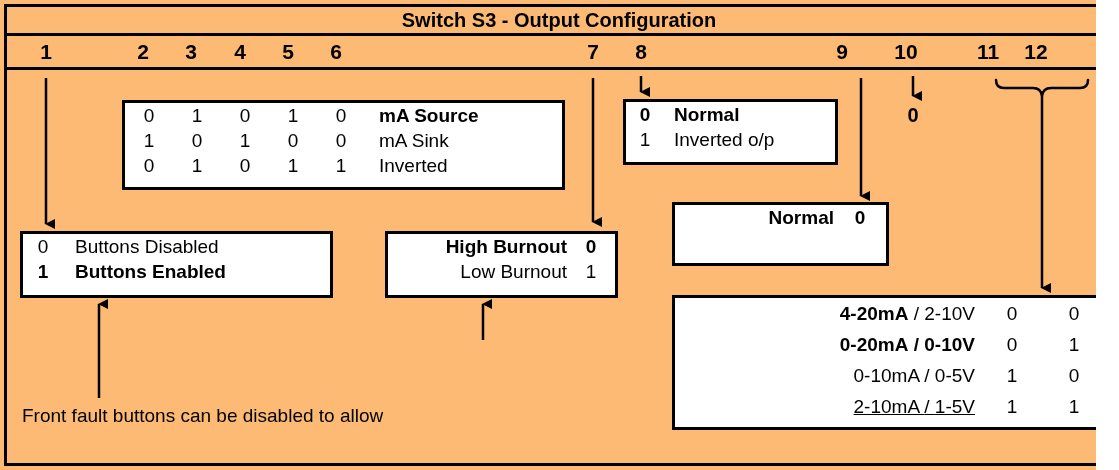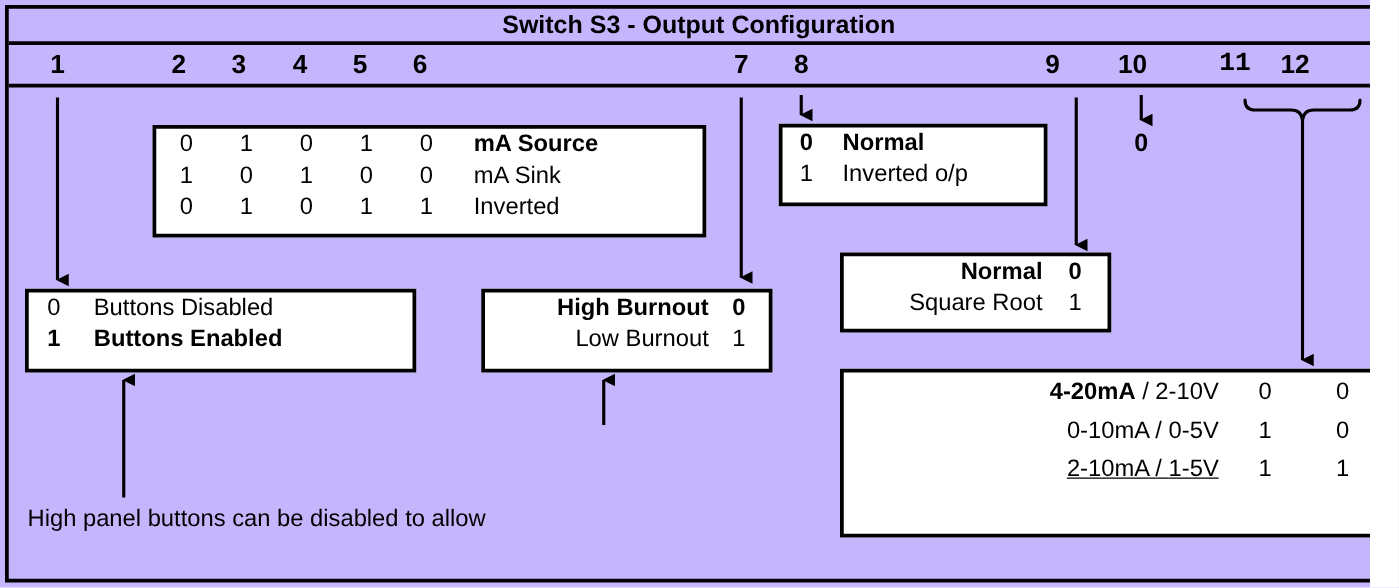--- a/index.html
+++ b/index.html
@@ -1,17 +1,17 @@
 <!DOCTYPE html>
 <html><head>
 <meta charset="utf-8">
 <style>
   html,body{margin:0;padding:0;background:#ffffff;}
   body{font-family:"Liberation Sans", sans-serif;color:#000;}
-  #page{position:relative;width:1096px;height:470px;overflow:hidden;background:#c4b5fd;}
+  #page{position:relative;width:1096px;height:470px;overflow:hidden;background:#fdba74;}
 
   .frame{position:absolute;left:4px;top:4px;width:1110px;height:462px;
          border:3px solid #000;box-sizing:border-box;}
 
   .title-row{position:absolute;left:7px;top:7px;width:1104px;height:27px;
              display:flex;align-items:center;justify-content:center;}
   .title-txt{font-size:20px;font-weight:bold;letter-spacing:0px;}
 
   .rule{position:absolute;background:#000;}
   .rule-a{left:7px;top:33px;width:1104px;height:3px;}
@@ -56,21 +56,21 @@
     <span class="num" style="left:31px;">1</span>
     <span class="num" style="left:128px;">2</span>
     <span class="num" style="left:176px;">3</span>
     <span class="num" style="left:225px;">4</span>
     <span class="num" style="left:273px;">5</span>
     <span class="num" style="left:321px;">6</span>
     <span class="num" style="left:578px;">7</span>
     <span class="num" style="left:626px;">8</span>
     <span class="num" style="left:827px;">9</span>
     <span class="num" style="left:875px;margin-left:16px;">10</span>
-    <span class="num" style="left:973px;font-family:Liberation Mono, monospace;">11</span>
+    <span class="num" style="left:973px;">11</span>
     <span class="num" style="left:1021px;">12</span>
   </div>
 
   <svg class="arrows" viewBox="0 0 1119 470">
     <defs>
       <marker id="ah" markerWidth="12" markerHeight="12" refX="5" refY="9" orient="auto" markerUnits="userSpaceOnUse">
         <path d="M0,0 L5,10 L10,0 z" fill="#000"></path>
       </marker>
       <marker id="ahu" markerWidth="12" markerHeight="12" refX="5" refY="1" orient="auto" markerUnits="userSpaceOnUse">
         <path d="M0,10 L5,0 L10,10 z" fill="#000"></path>
@@ -144,24 +144,20 @@
       </table>
   </div>
 
   <div class="box" style="left:672px;top:202px;width:217px;height:64px;">
     <table class="tbl">
       <tbody>
           <tr>
         <td class="rgt b">Normal</td>
         <td class="ctr b" style="width:52px;">0</td>
       </tr>
-      <tr>
-        <td class="rgt">Square Root</td>
-        <td class="ctr">1</td>
-      </tr>
     </tbody>
       </table>
   </div>
 
   <div class="box" style="left:20px;top:231px;width:313px;height:67px;">
     <table class="tbl">
       <tbody>
           <tr>
         <td class="ctr" style="width:40px;">0</td>
         <td class="lft" style="padding-left:12px;">Buttons Disabled</td>
@@ -196,35 +192,44 @@
         <td class="rgt" style="padding-right:6px;line-height:31px;">
           <span class="b">4-20mA</span>
           <span> / </span>
           <span>2-10V</span>
         </td>
         <td class="ctr" style="width:62px;">0</td>
         <td class="ctr" style="width:62px;">0</td>
       </tr>
       <tr>
         <td class="rgt" style="padding-right:6px;line-height:31px;">
+          <span class="b">0-20mA</span>
+          <span class="b"> / </span>
+          <span class="b">0-10V</span>
+        </td>
+        <td class="ctr">0</td>
+        <td class="ctr">1</td>
+      </tr>
+      <tr>
+        <td class="rgt" style="padding-right:6px;line-height:31px;">
           <span>0-10mA</span>
           <span> / </span>
           <span>0-5V</span>
         </td>
         <td class="ctr">1</td>
         <td class="ctr">0</td>
       </tr>
       <tr>
         <td class="rgt" style="padding-right:6px;line-height:31px;text-decoration:underline;">
           <span>2-10mA</span>
           <span> / </span>
           <span>1-5V</span>
         </td>
         <td class="ctr">1</td>
         <td class="ctr">1</td>
       </tr>
     </tbody>
       </table>
   </div>
 
-  <div class="note" style="left:22px;top:402px;">High panel buttons can be disabled to allow</div>
+  <div class="note" style="left:22px;top:402px;">Front fault buttons can be disabled to allow</div>
 
 </div>
 
 </body></html>

